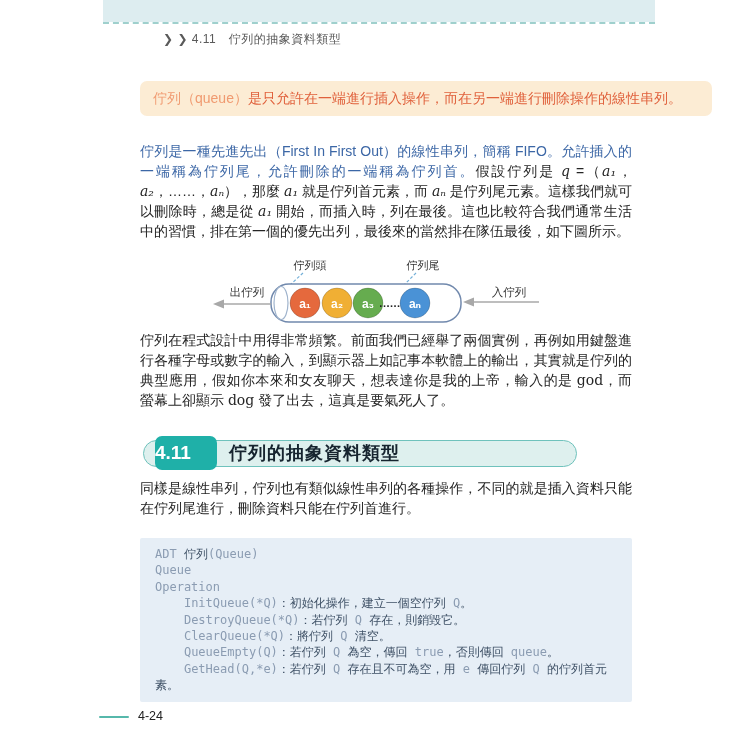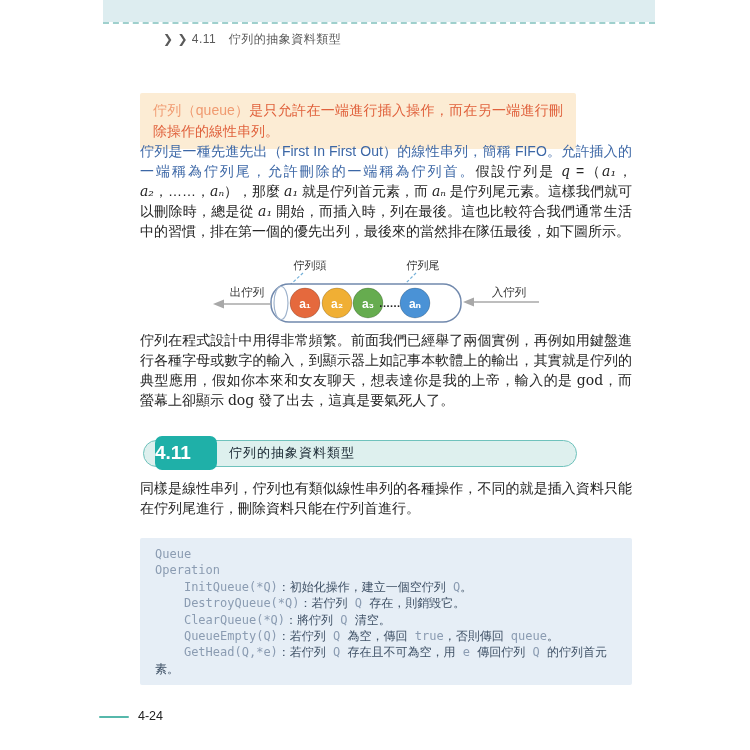--- a/index.html
+++ b/index.html
@@ -5,44 +5,44 @@
   html,body{margin:0;padding:0;background:#ffffff;}
   body{width:750px;height:750px;position:relative;overflow:hidden;
        font-family:"Liberation Sans","DejaVu Sans",sans-serif;color:#252525;}
 
   .band{position:absolute;left:103px;top:0;width:552px;height:22px;background:#ddedf0;}
   .dashed-rule{position:absolute;left:103px;top:22px;width:552px;height:0;
        border-top:2px dashed #9fd0cd;}
 
   .breadcrumb{position:absolute;left:163px;top:31px;font-size:12px;color:#5a5a5a;letter-spacing:.5px;}
 
-  .quote-box{position:absolute;left:140px;top:81px;width:436px;box-sizing:border-box;
+  .quote-box{position:absolute;left:140px;top:81px;width:572px;box-sizing:border-box;
        background:#fcecd4;padding:7px 13px;font-size:14px;line-height:21px;
-       color:#e0613c;text-align:justify;border-radius:2px;margin-top:12px;}
+       color:#e0613c;text-align:justify;border-radius:7px;}
   .seg-keyword{color:#f09a70;}
 
   .para{position:absolute;left:140px;width:492px;font-size:14px;line-height:20px;
        text-align:justify;color:#252525;}
   .seg-blue{color:#3c67a6;}
   .seg-math{font-family:"DejaVu Serif","Liberation Serif",serif;font-style:italic;}
   .seg-serif{font-family:"DejaVu Serif","Liberation Serif",serif;}
   #p1{top:141px;}
   #p2{top:330px;}
   #p3{top:478px;}
 
   .diagram{position:absolute;left:213px;top:256px;width:332px;height:72px;text-decoration:underline;}
 
   .section-header{position:absolute;left:143px;top:436px;width:434px;height:34px;}
   .section-bar{position:absolute;left:0;top:4px;right:0;height:27px;background:#def0ee;
        border:1px solid #6fc2bc;border-radius:15px;box-sizing:border-box;}
   .section-numbox{position:absolute;left:0;top:0;width:62px;height:34px;background:#1fb0a8;
        border-radius:7px;color:#ffffff;font-size:19px;font-weight:bold;
        line-height:34px;margin-left:12px;}
   .section-title{position:absolute;left:86px;top:3px;height:28px;line-height:28px;
-       font-size:13px;font-weight:normal;color:#16242f;letter-spacing:1px;}
+       font-size:18px;font-weight:bold;color:#16242f;letter-spacing:1px;}
 
   .code-block{position:absolute;left:140px;top:538px;width:492px;box-sizing:border-box;
        background:#e6eef6;padding:8px 15px;border-radius:2px;}
   .code-line{font-family:"DejaVu Sans Mono","Liberation Mono",monospace;
        font-size:12px;line-height:16.4px;white-space:pre-wrap;color:#8b9cb2;}
   .code-line .zh{color:#3f5166;font-family:"Liberation Sans","DejaVu Sans",sans-serif;}
   .code-line .en{color:#8b9cb2;}
 
   .footer-rule{position:absolute;left:99px;top:716px;width:30px;height:2px;
        background:#56b8ab;border-radius:1px;}
@@ -101,20 +101,21 @@
 
 <div class="section-header">
   <div class="section-bar"></div>
   <div class="section-numbox">4.11</div>
   <div class="section-title">佇列的抽象資料類型</div>
 </div>
 
 <div class="para" id="p3"><span>同樣是線性串列，佇列也有類似線性串列的各種操作，不同的就是插入資料只能在佇列尾進行，刪除資料只能在佇列首進行。</span></div>
 
 <div class="code-block">
+    <div class="code-line"><span class="en">ADT </span><span class="zh">佇列</span><span class="en">(Queue)</span></div>
     <div class="code-line"><span class="en">Queue</span></div>
     <div class="code-line"><span class="en">Operation</span></div>
     <div class="code-line"><span class="en">    InitQueue(*Q)</span><span class="zh">：初始化操作，建立一個空佇列</span><span class="en"> Q</span><span class="zh">。</span></div>
     <div class="code-line"><span class="en">    DestroyQueue(*Q)</span><span class="zh">：若佇列</span><span class="en"> Q </span><span class="zh">存在，則銷毀它。</span></div>
     <div class="code-line"><span class="en">    ClearQueue(*Q)</span><span class="zh">：將佇列</span><span class="en"> Q </span><span class="zh">清空。</span></div>
     <div class="code-line"><span class="en">    QueueEmpty(Q)</span><span class="zh">：若佇列</span><span class="en"> Q </span><span class="zh">為空，傳回</span><span class="en"> true</span><span class="zh">，否則傳回</span><span class="en"> queue</span><span class="zh">。</span></div>
     <div class="code-line"><span class="en">    GetHead(Q,*e)</span><span class="zh">：若佇列</span><span class="en"> Q </span><span class="zh">存在且不可為空，用</span><span class="en"> e </span><span class="zh">傳回佇列</span><span class="en"> Q </span><span class="zh">的佇列首元素。</span></div>
   </div>
 
 <div class="footer-rule"></div>

